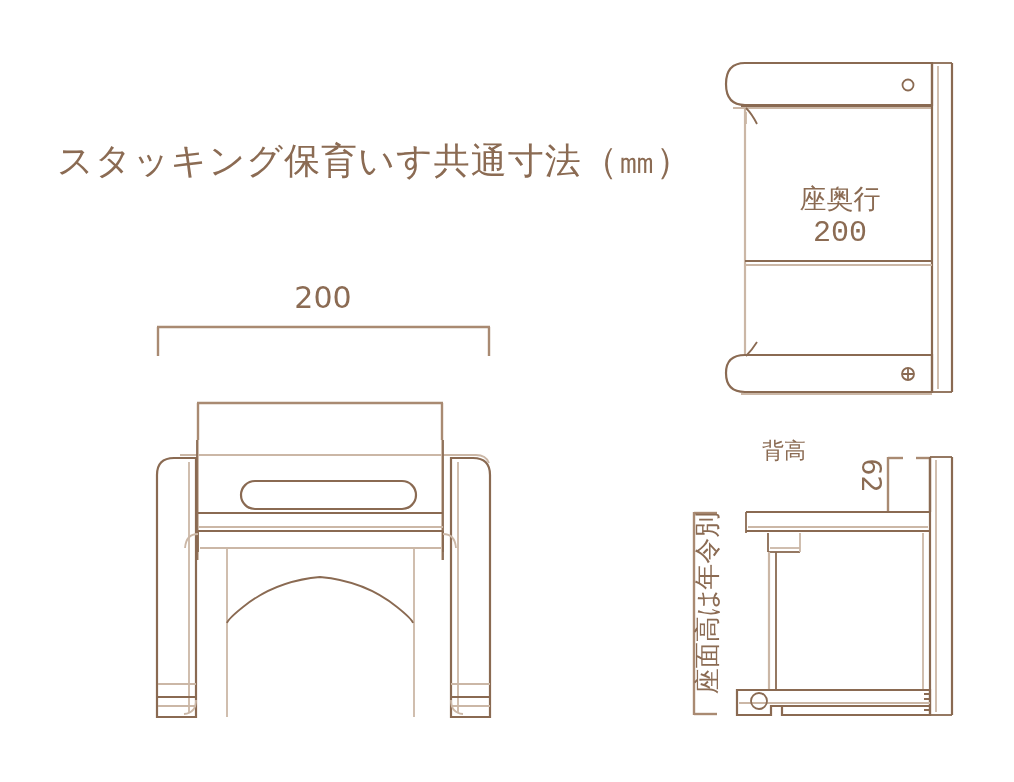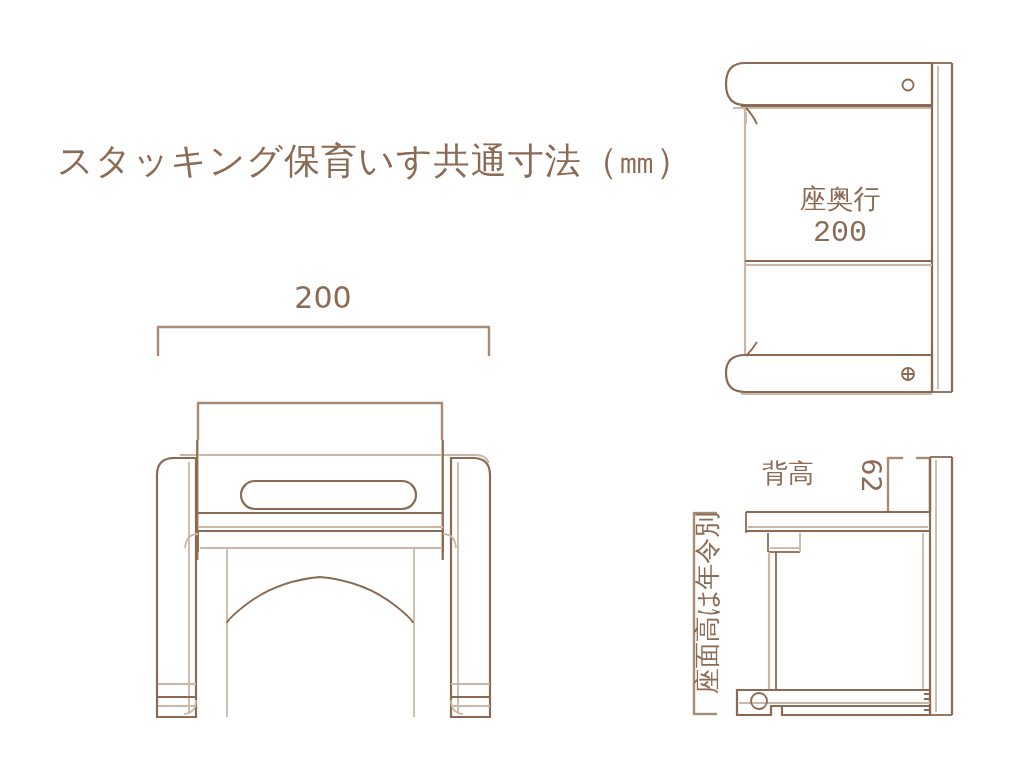--- a/index.html
+++ b/index.html
@@ -50,21 +50,21 @@
     text-align: center;
     color: #8b6b53;
     font-family: "DejaVu Sans", sans-serif;
   }
   #lbl-zenhaba      { left: 228px; top: 253px; width: 190px; }
   #num-zenhaba      { left: 228px; top: 283px; width: 190px; }
   #lbl-zamenhaba    { left: 223px; top: 335px; width: 190px; }
   #num-zamenhaba    { left: 223px; top: 366px; width: 190px; }
   #lbl-zaokuyuki    { left: 760px; top: 185px; width: 160px; }
   #num-zaokuyuki    { left: 760px; top: 218px; width: 160px; font-family: Liberation Mono, monospace; }
-  #lbl-sedakashi    { left: 762px; top: 460px; width: 90px; font-size: 26px; text-align: left;}
+  #lbl-sedakashi    { left: 762px; top: 440px; width: 90px; font-size: 22px; text-align: left;}
   #num-sedakashi    {
     left: 849px; top: 462px; width: 44px; font-size: 27px;
     text-align: center;
     transform: rotate(90deg);
     transform-origin: 50% 50%;
   }
   #lbl-zamendaka {
     left: 592px; top: 590px;
     width: 230px;
     font-size: 26px;

